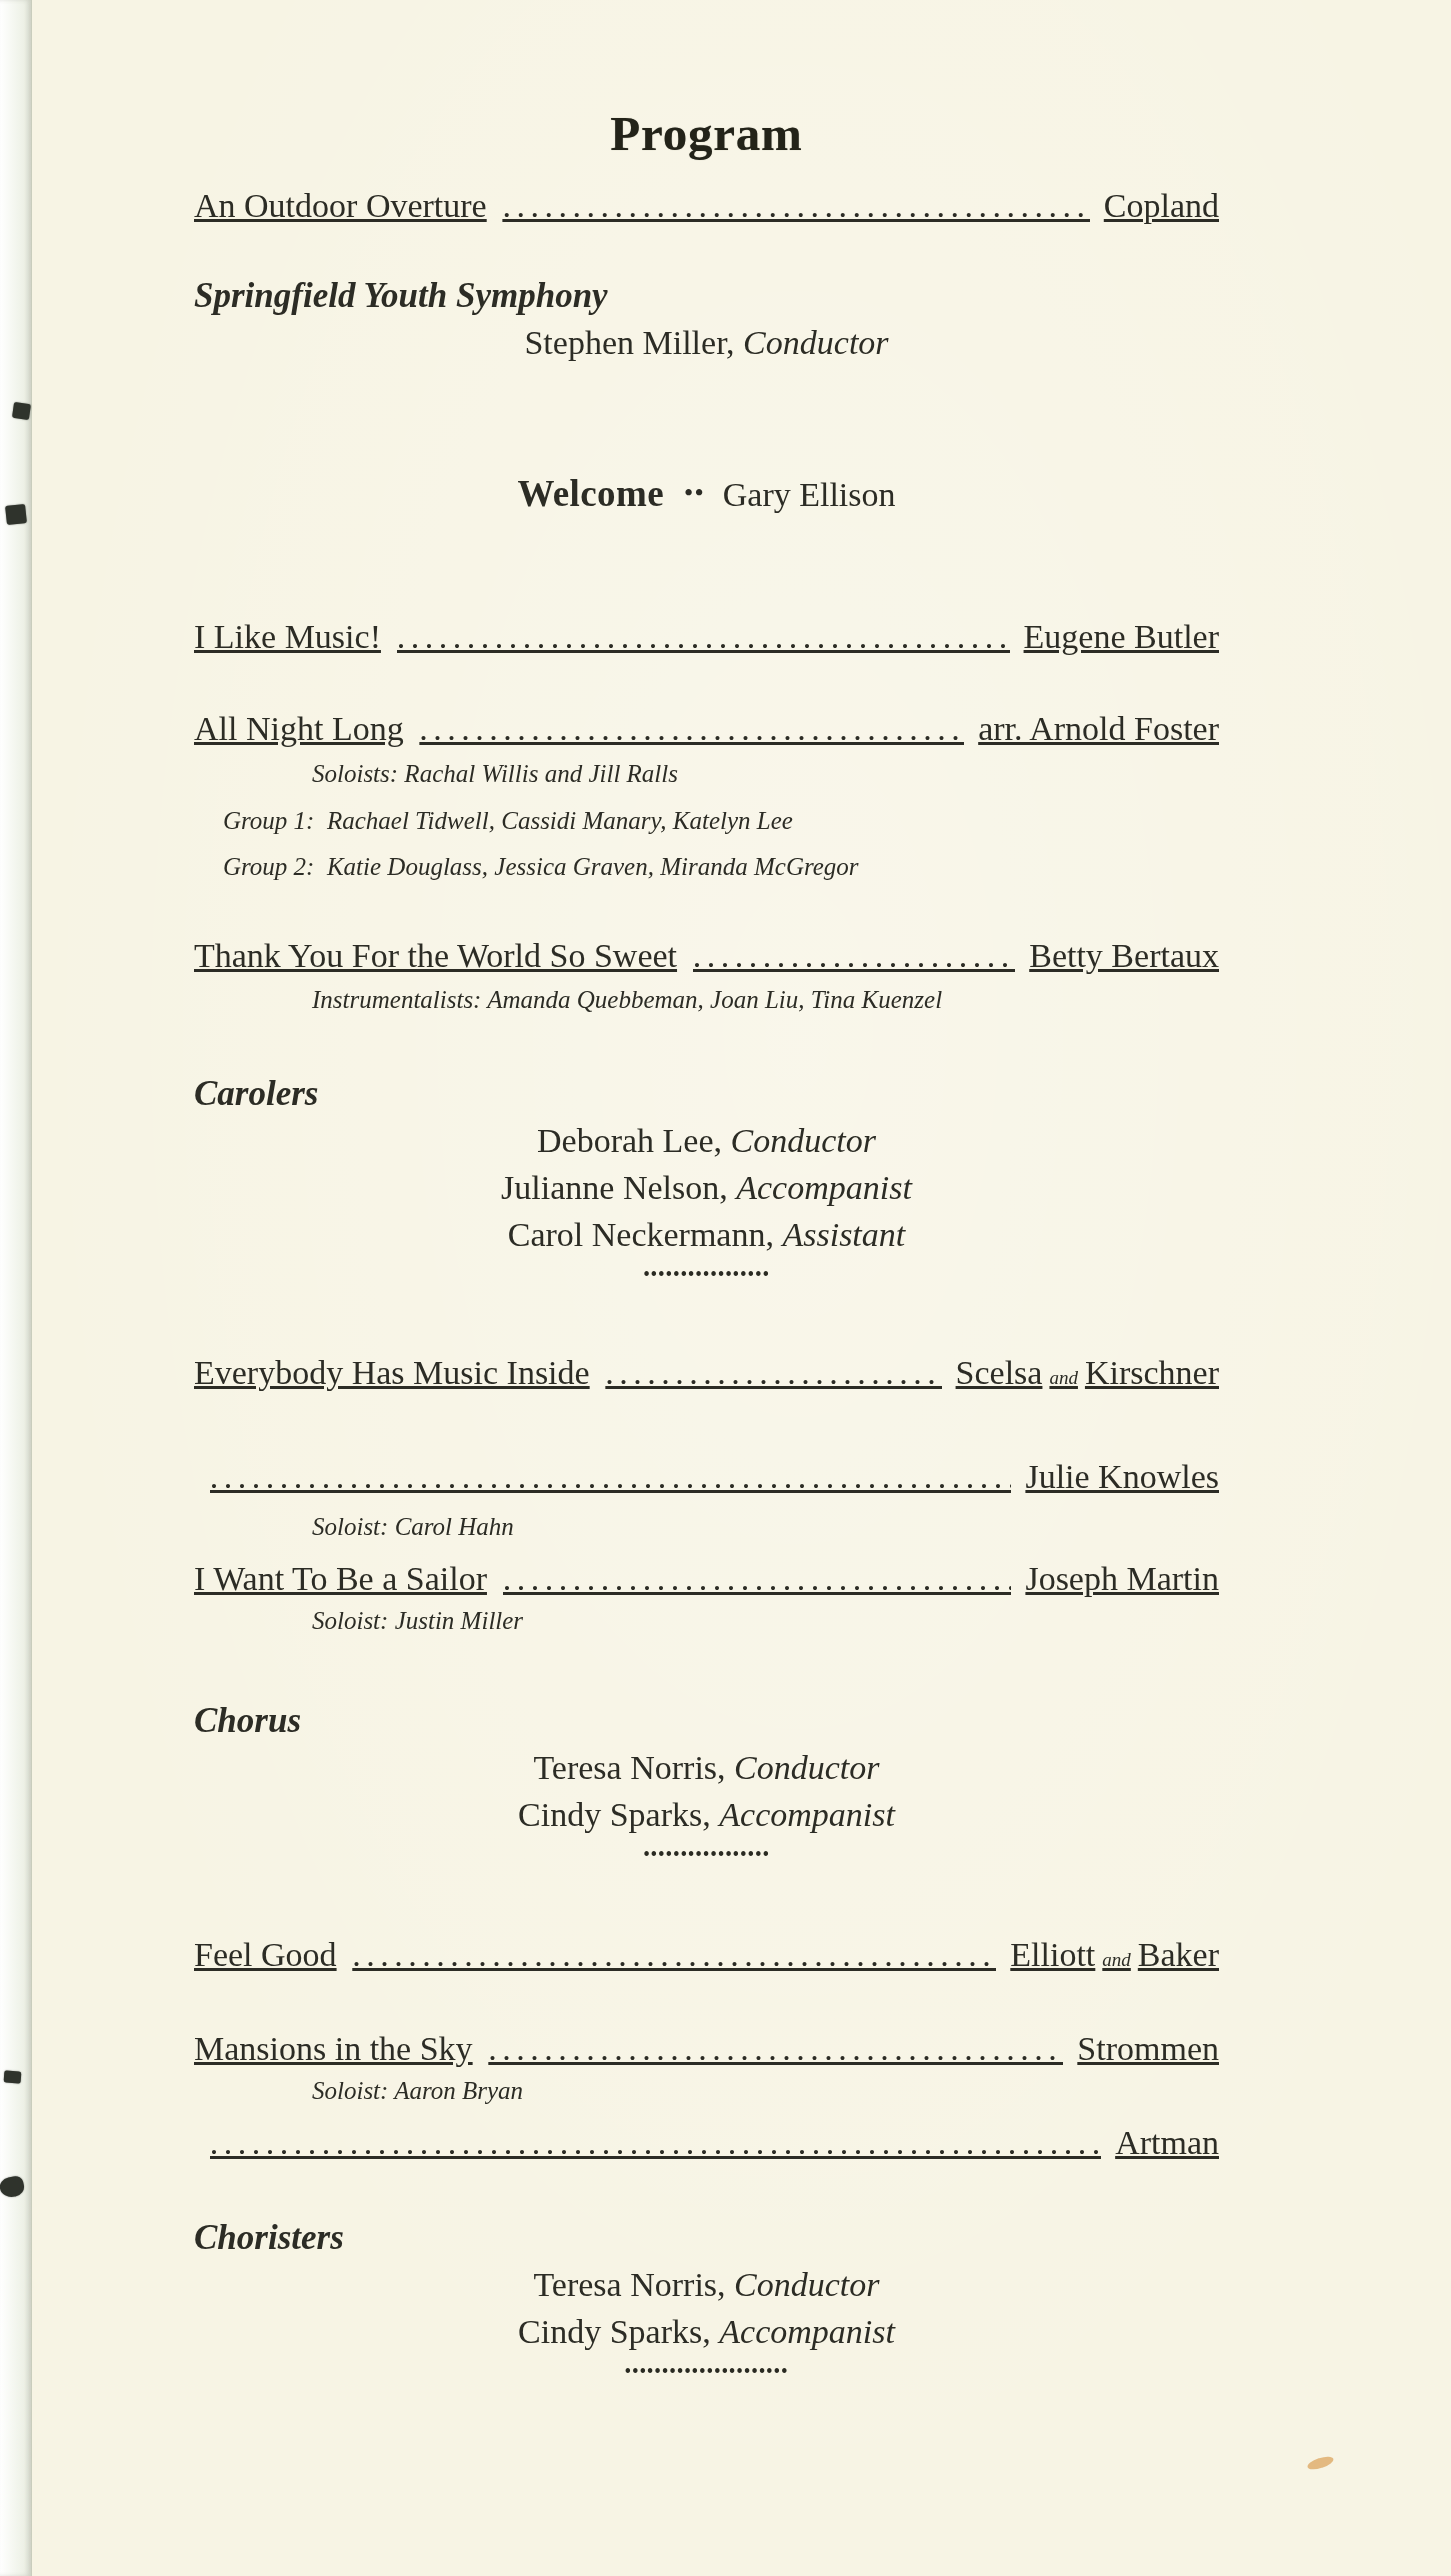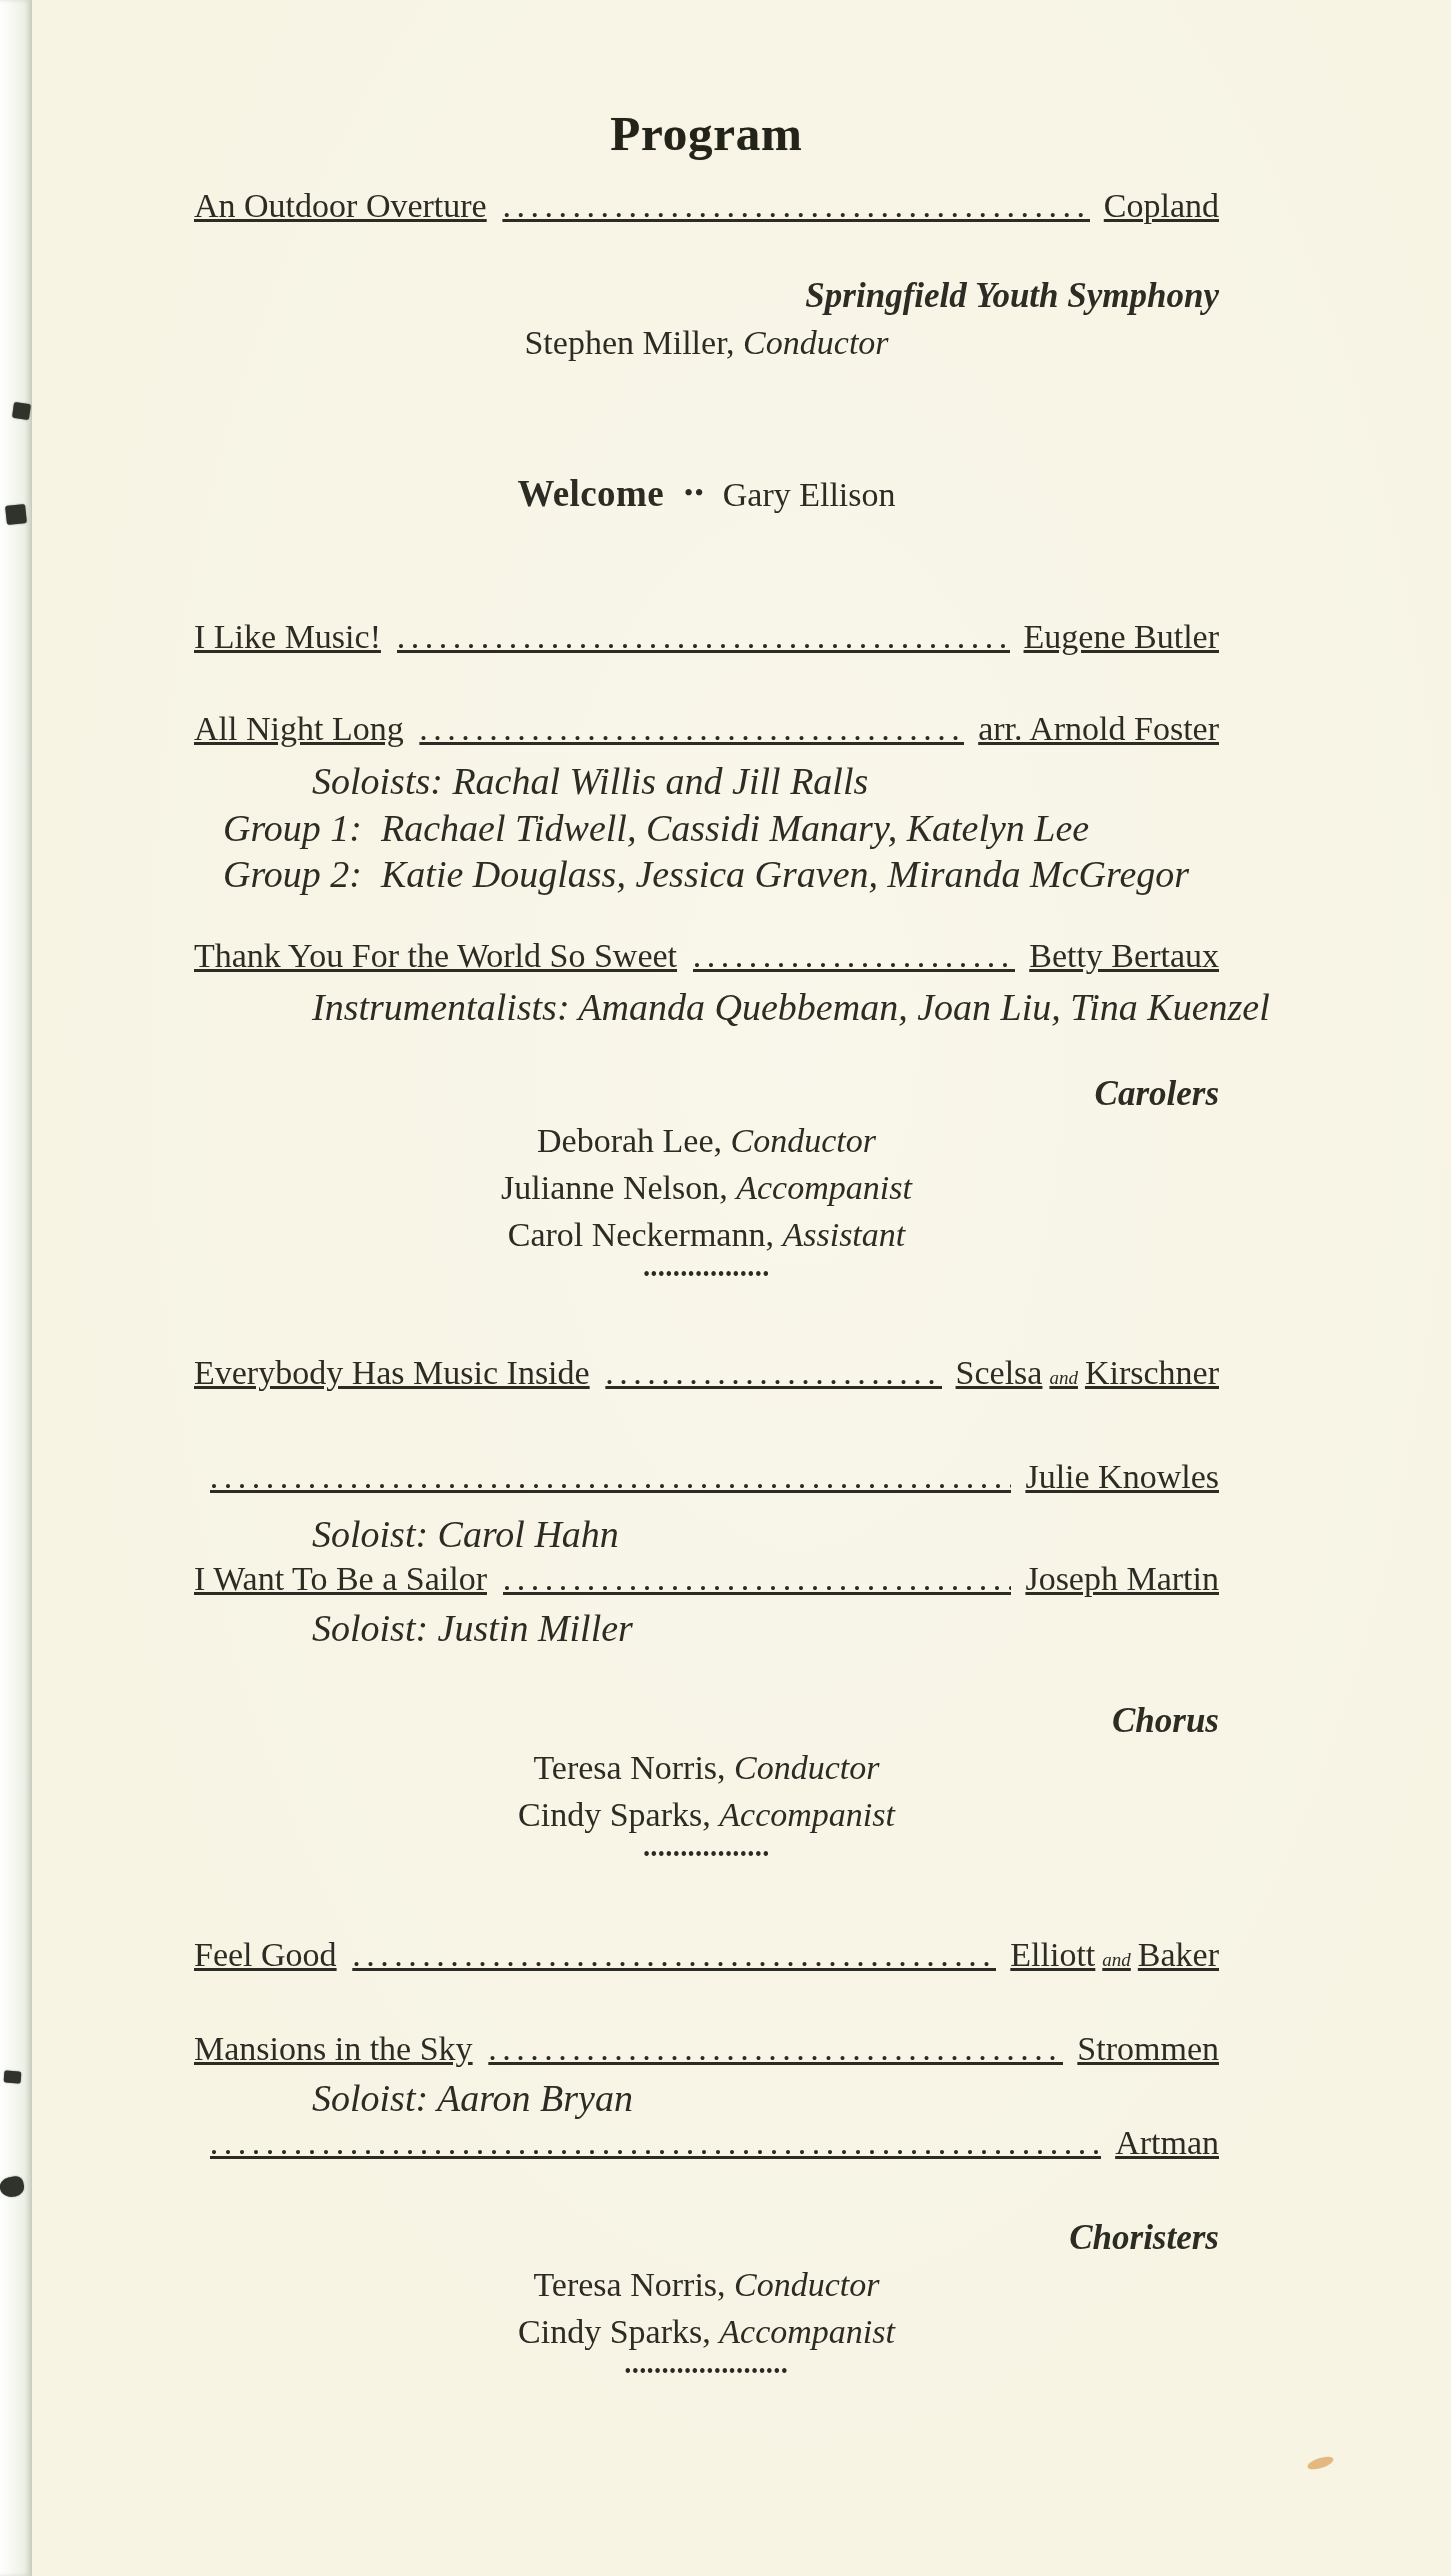--- a/index.html
+++ b/index.html
@@ -41,24 +41,24 @@
     text-shadow:0 0 0.8px rgba(35,35,25,0.45);
   }
   .piece{display:flex;align-items:baseline;font-size:34px;text-decoration:underline;}
   .pt{white-space:nowrap;}
   .pc{white-space:nowrap;}
   .leader{
     flex:1 1 auto;min-width:0;overflow:hidden;white-space:nowrap;
     letter-spacing:5.5px;margin:0 14px 0 15.7px;
   }
   .and{font-style:italic;font-size:19px;margin:10px 7px;}
-  .note{font-style:italic;font-size:38px;white-space:pre;}
+  .note{font-style:italic;font-size:25px;white-space:pre;}
   .ind-lg{padding-left:118px;}
   .ind-sm{padding-left:29px;}
-  .ens-name{text-align:right;font-size:35px;font-weight:bold;font-style:italic;}
+  .ens-name{text-align:left;font-size:35px;font-weight:bold;font-style:italic;}
   .staff{text-align:center;font-size:34px;}
   .staff i{}
   .sep{
     text-align:center;font-size:19px;letter-spacing:0.8px;color:#2a2a22;
     transform:scaleY(1.15);
   }
   .welcome{text-align:center;font-size:34px;}
   .welcome b{font-size:37px;font-weight:bold;letter-spacing:0.4px;}
   .wdots{font-size:23.5px;font-weight:bold;vertical-align:6.3px;margin:0 17px 0 20.4px;letter-spacing:2.4px;}
   .page *{text-rendering:optimizeLegibility;}

